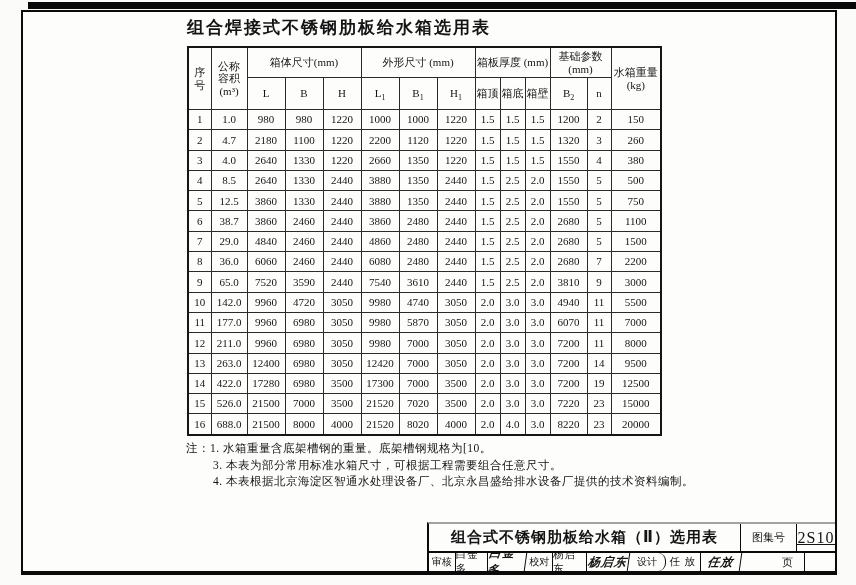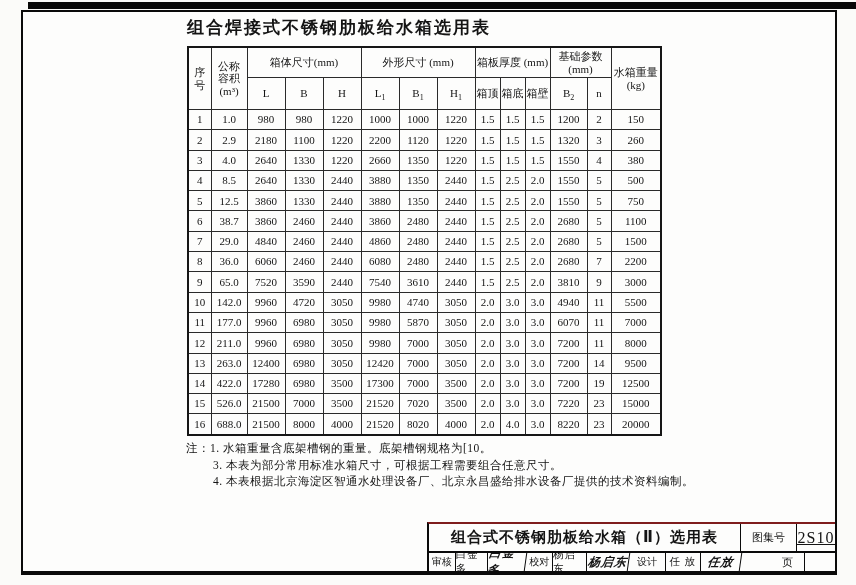--- a/index.html
+++ b/index.html
@@ -40,37 +40,37 @@
   col.w8,col.w9,col.w10{width:25px;}
   col.w11{width:37px;}col.w12{width:24px;}col.w13{width:50px;}
   .notes{
     position:absolute;left:163px;top:428px;width:520px;
     font-size:11.5px;line-height:16.5px;letter-spacing:0.5px;
   }
   .note-line{white-space:nowrap;}
   .note-line.indent{padding-left:27px;}
   .title-block{
     position:absolute;right:0;bottom:0;width:408px;height:49px;
-    box-sizing:border-box;border-left:2px solid #0a0a0a;border-top:2px solid #7f1d1d;
+    box-sizing:border-box;border-left:2px solid #0a0a0a;border-top:2px solid #a3a3a3;
     background:#fdfdfc;display:flex;flex-direction:column;
   }
   .tb-row1{height:29px;display:flex;align-items:stretch;}
   .tb-row2{height:18px;display:flex;align-items:stretch;border-top:2px solid #0a0a0a;gap:30px;}
   .tb-cell{box-sizing:border-box;border-right:1px solid #0a0a0a;display:flex;align-items:center;justify-content:center;overflow:hidden;}
   .tb-title{width:312px;font-family:"DejaVu Sans","Liberation Sans",sans-serif;font-weight:bold;font-size:15px;letter-spacing:1px;white-space:nowrap;}
   .tb-atlas-label{width:56px;font-size:11px;}
   .tb-atlas-no{flex:1;border-right:none;font-size:16px;letter-spacing:1px;text-decoration:underline;}
   .tb-page-label{width:56px;font-size:11px;}
   .tb-page-no{flex:1;border-right:none;font-size:16px;}
   .so-label{font-size:10px;}
   .so-name{font-size:10.5px;letter-spacing:1px;}
   .so-sig{font-size:12px;font-style:italic;font-weight:bold;transform:skewX(-8deg);letter-spacing:1px;}
   .so-c0{width:28px;}.so-c1{width:34px;}.so-c2{width:40px;}
   .so-c3{width:28px;}.so-c4{width:36px;}.so-c5{width:44px;}
-  .so-c6{width:38px;}.so-c7{width:37px;}.so-c8{width:42px;}
+  .so-c6{width:38px;border-radius:8px;}.so-c7{width:37px;}.so-c8{width:42px;}
 </style>
 </head>
 <body>
 
 <div class="top-bar"></div>
 
 <div class="frame">
 
   <div class="doc-title">组合焊接式不锈钢肋板给水箱选用表</div>
 
@@ -137,21 +137,21 @@
           <td class="col7">1220</td>
           <td class="col8">1.5</td>
           <td class="col9">1.5</td>
           <td class="col10">1.5</td>
           <td class="col11">1200</td>
           <td class="col12">2</td>
           <td class="col13">150</td>
         </tr>
         <tr>
           <td class="col0">2</td>
-          <td class="col1">2.9</td>
+          <td class="col1">4.7</td>
           <td class="col2">2180</td>
           <td class="col3">1100</td>
           <td class="col4">1220</td>
           <td class="col5">2200</td>
           <td class="col6">1120</td>
           <td class="col7">1220</td>
           <td class="col8">1.5</td>
           <td class="col9">1.5</td>
           <td class="col10">1.5</td>
           <td class="col11">1320</td>

